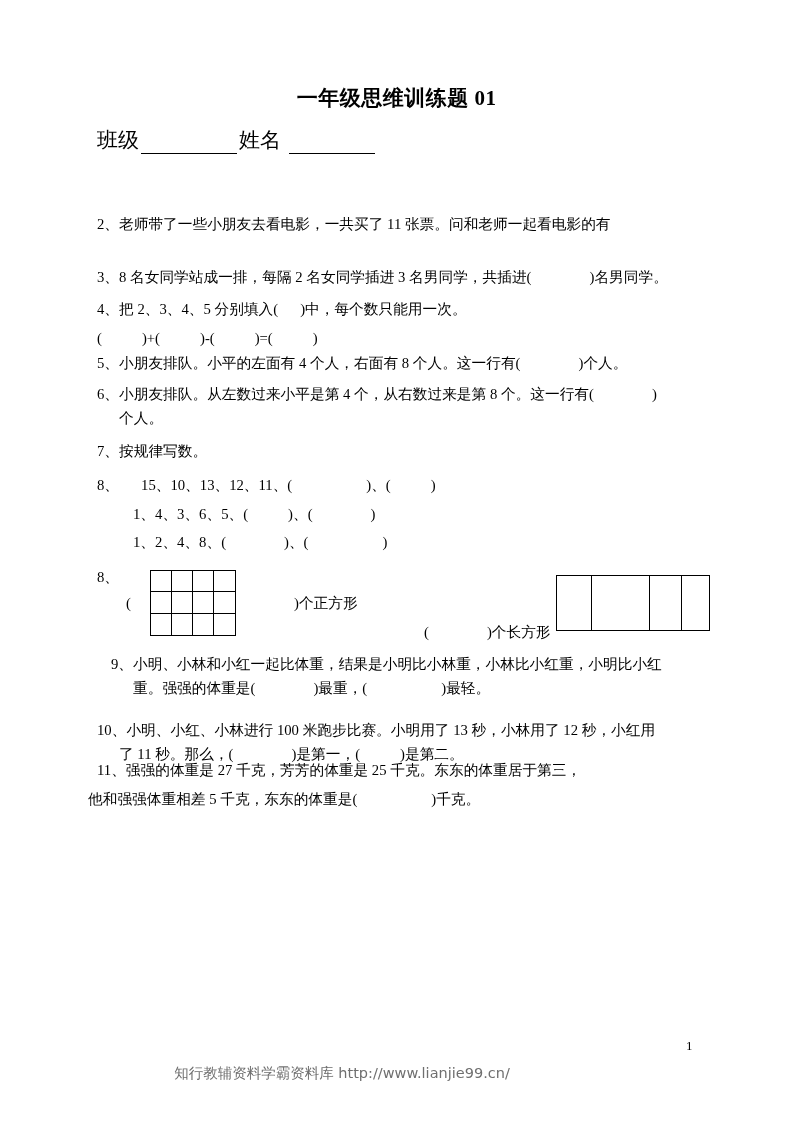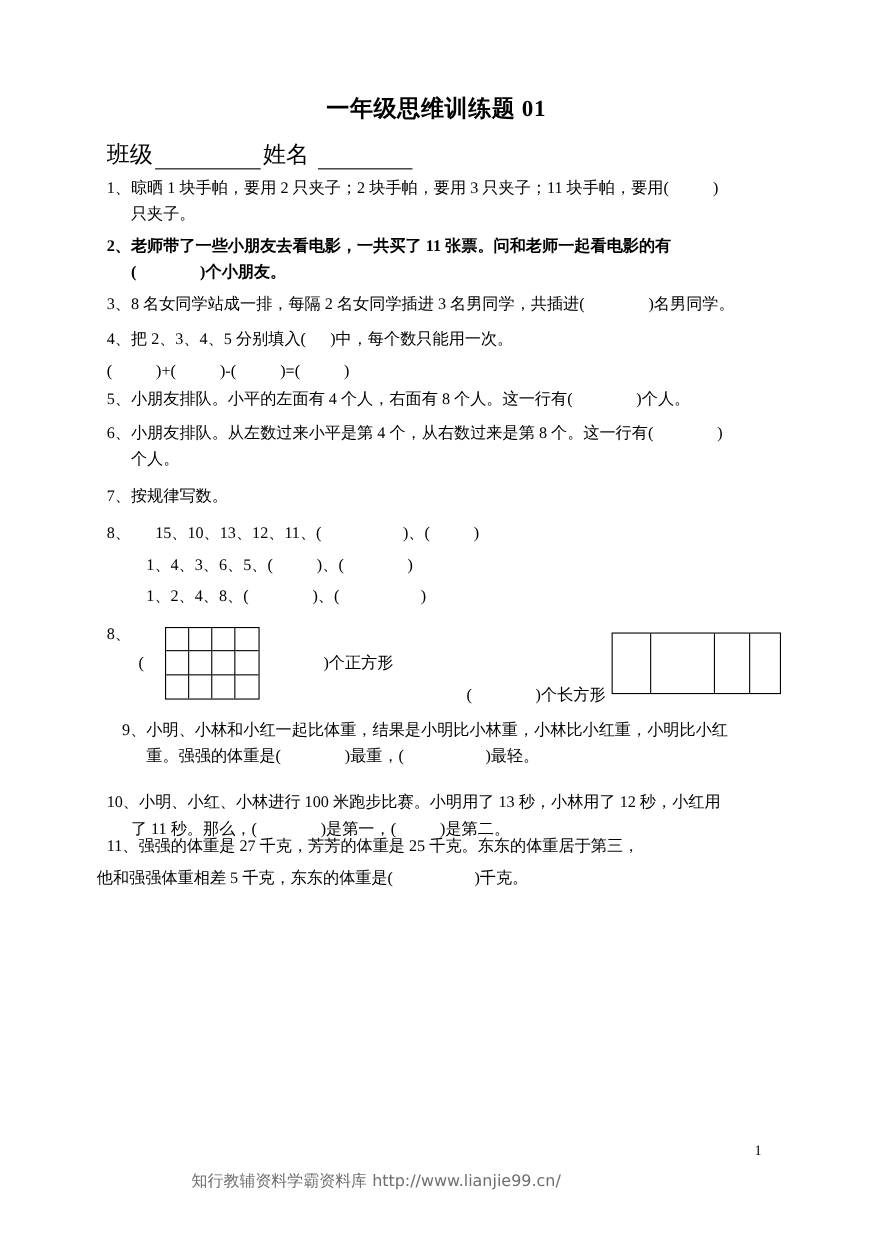--- a/index.html
+++ b/index.html
@@ -128,32 +128,25 @@
 
   <div class="doc-title">一年级思维训练题 01</div>
 
   <div class="id-line">
     <span class="lbl">班级</span>
     <span class="rule w1"></span>
     <span class="lbl">姓名</span>
     <span class="rule w2"></span>
   </div>
 
-  <div class="qwrap" style="left:97px; top:160px;">
-    <div class="qrow">
-      <span class="num">1、</span><span>晾晒 1 块手帕，要用 2 只夹子；2 块手帕，要用 3 只夹子；11 块手帕，要用(</span><span class="gap-m"></span><span>)</span>
-    </div>
-    <div class="qrow"><span class="indent"></span><span>只夹子。</span></div>
-  </div>
-
-  <div class="qwrap" style="left:97px; top:213px;font-weight:bold;">
+
+  <div class="qwrap" style="left:97px; top:213px;">
     <div class="qrow">
       <span class="num">2、</span><span>老师带了一些小朋友去看电影，一共买了 11 张票。问和老师一起看电影的有</span>
     </div>
-    <div class="qrow"><span class="indent"></span><span>(</span><span class="gap-l"></span><span>)个小朋友。</span></div>
   </div>
 
   <div class="qwrap" style="left:97px; top:266px;">
     <div class="qrow">
       <span class="num">3、</span><span>8 名女同学站成一排，每隔 2 名女同学插进 3 名男同学，共插进(</span><span class="gap-l"></span><span>)名男同学。</span>
     </div>
   </div>
 
   <div class="qwrap" style="left:97px; top:298px;">
     <div class="qrow">

